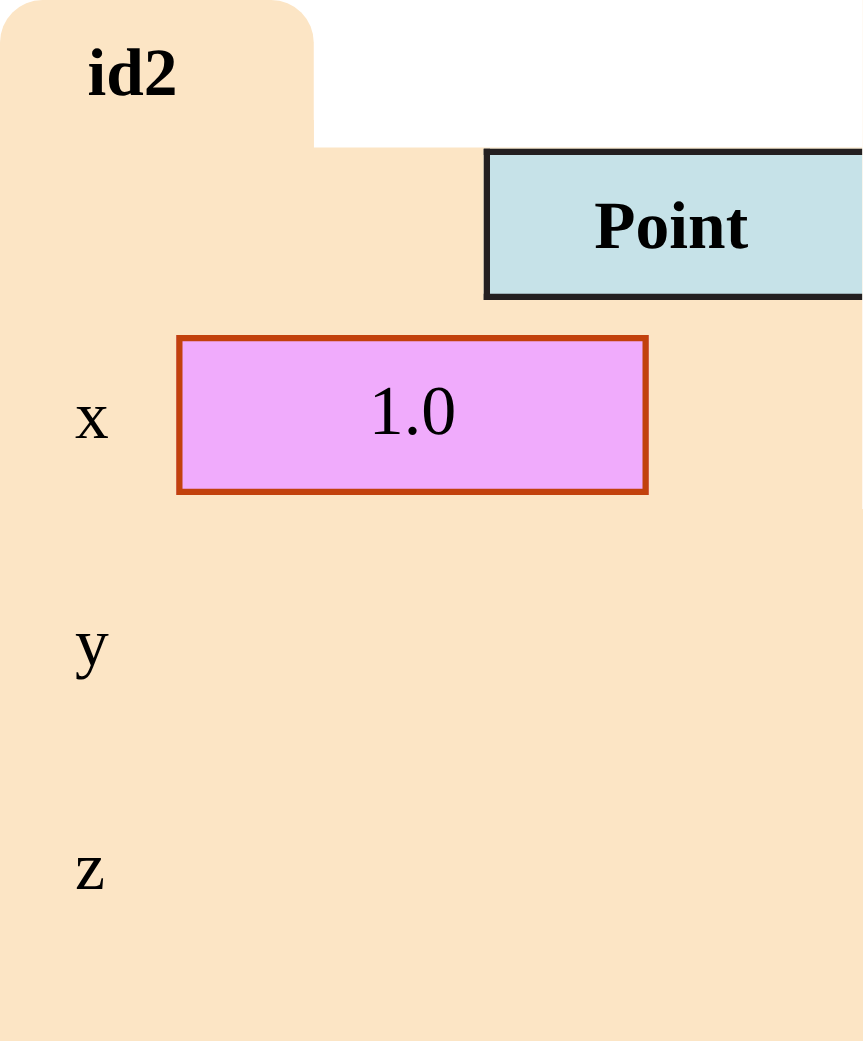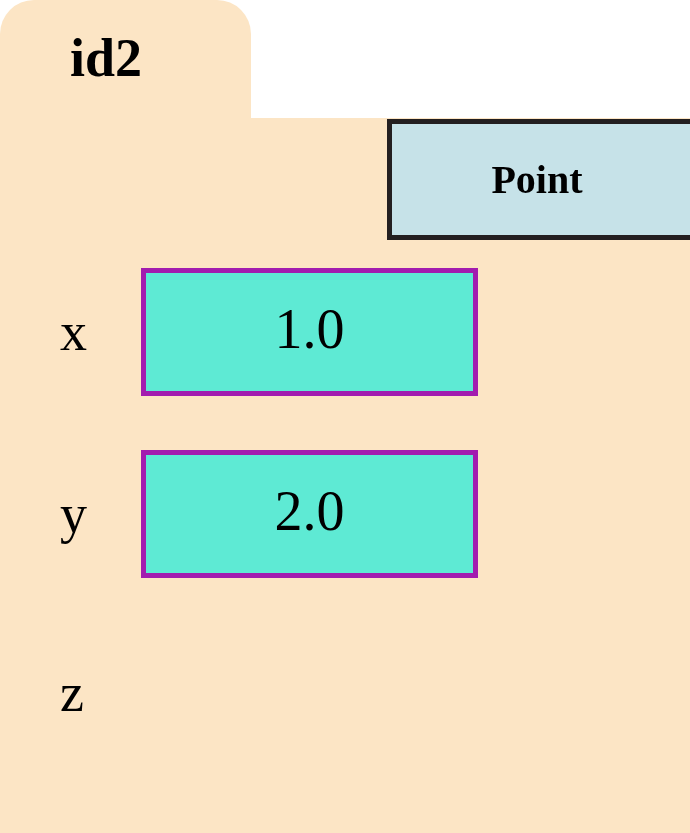--- a/index.html
+++ b/index.html
@@ -70,21 +70,21 @@
     height: 121px;
     box-sizing: border-box;
     background: #c6e2e8;
     border: 5px solid #231f20;
     border-right: none;
     display: flex;
     align-items: center;
     justify-content: center;
   }
   .type-box-label {
-    font-size: 40px;
+    font-size: 54px;
     font-weight: bold;
     color: #000000;
     line-height: 1;
     padding-right: 8px;
   }
 
   
   .attr-row {
     position: absolute;
     left: 0;
@@ -99,25 +99,25 @@
     display: flex;
     align-items: center;
     font-size: 54px;
     color: #000000;
     line-height: 1;
   }
   .attr-value-box {
     position: absolute;
     left: 141px;
     top: 0;
-    width: 337px;
+    width: 378px;
     height: 128px;
     box-sizing: border-box;
-    background: #5eead4;
-    border: 5px solid #a21caf;
+    background: #f0abfc;
+    border: 5px solid #c2410c;
     display: flex;
     align-items: center;
     justify-content: center;
   }
   .attr-value {
     font-size: 56px;
     color: #000000;
     line-height: 1;
     padding-bottom: 6px;
   }
@@ -143,22 +143,19 @@
 
   <div class="attr-row row-0">
     <div class="attr-name">x</div>
     <div class="attr-value-box">
       <span class="attr-value">1.0</span>
     </div>
   </div>
 
   <div class="attr-row row-1">
     <div class="attr-name">y</div>
-    <div class="attr-value-box">
-      <span class="attr-value">2.0</span>
-    </div>
   </div>
 
   <div class="attr-row row-2">
     <div class="attr-name">z</div>
   </div>
 
 </div>
 
 </body></html>

